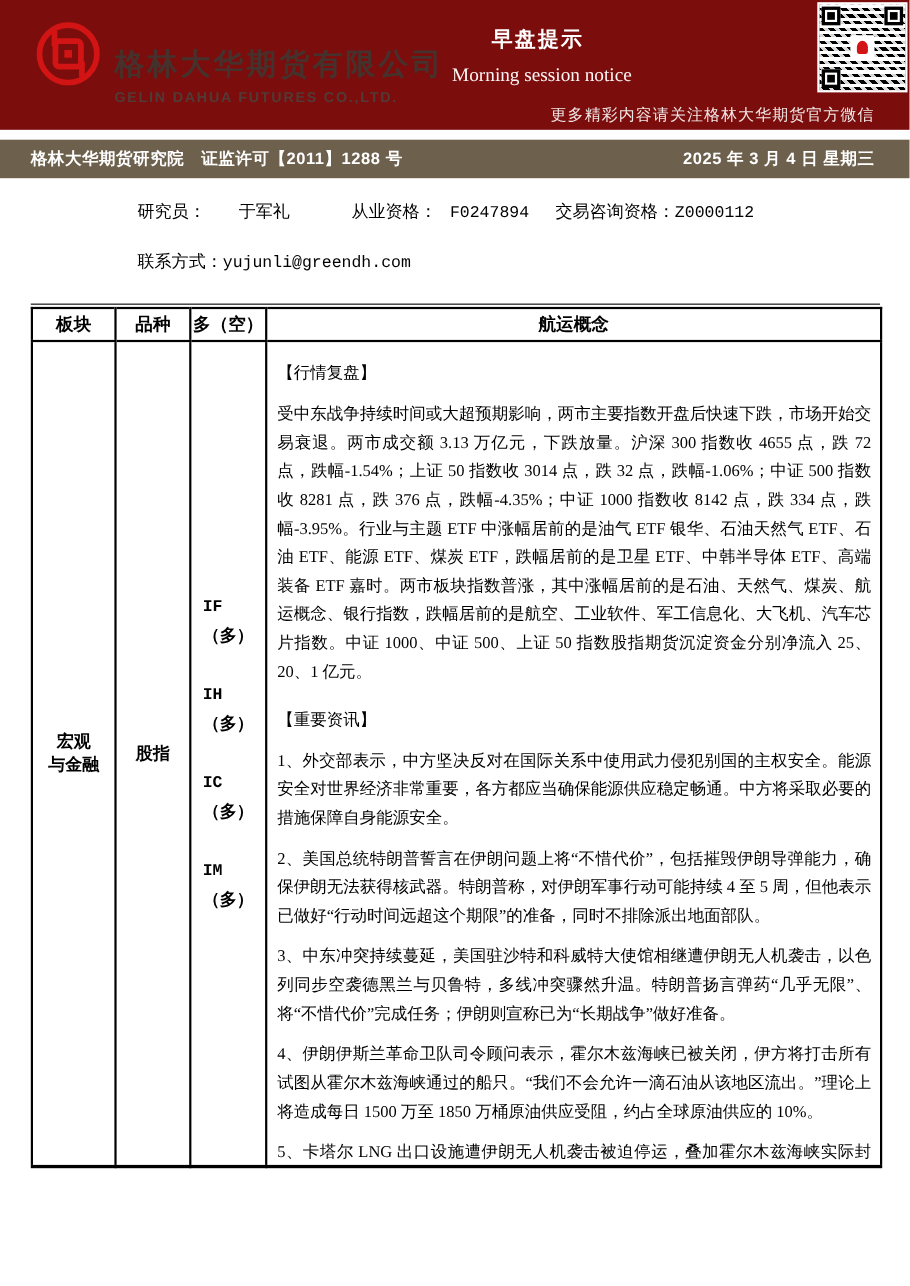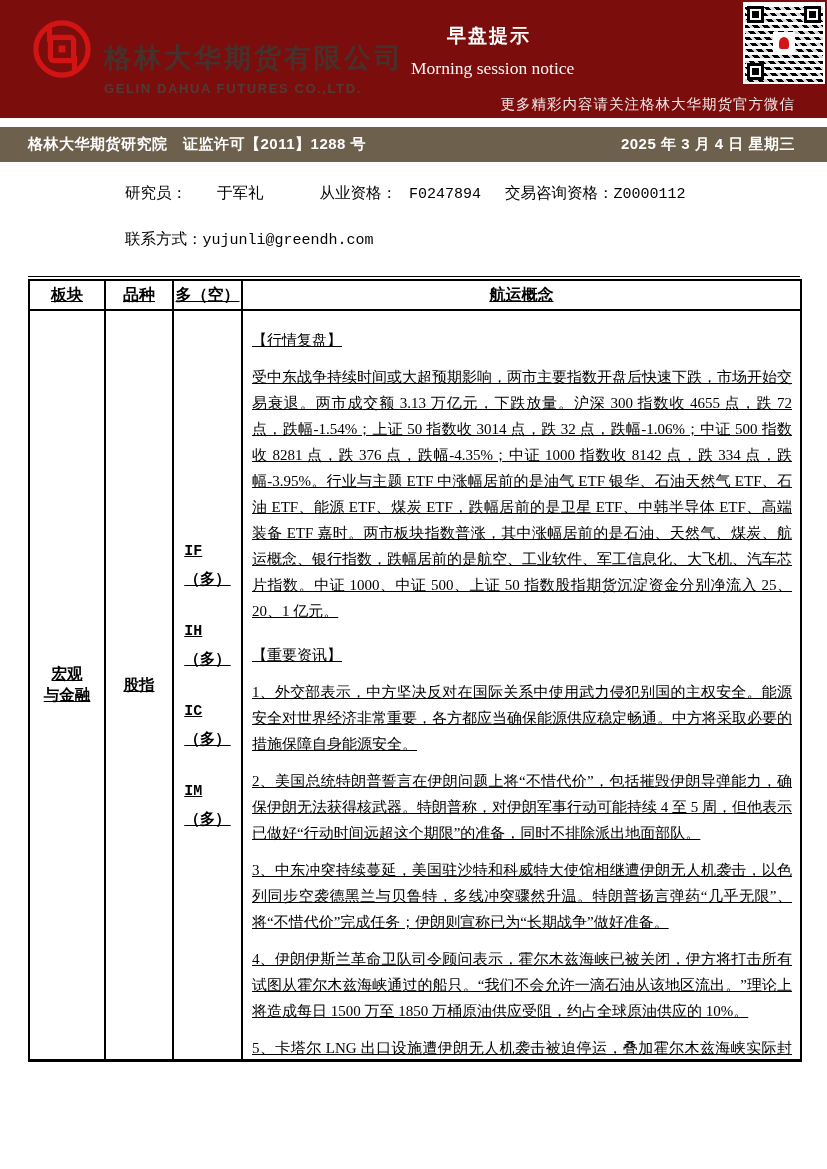--- a/index.html
+++ b/index.html
@@ -73,21 +73,21 @@
 
   
   .researcher { margin: 20px 0 0 125px; font-size: 15.5px; }
   .r-line { height: 22px; line-height: 22px; white-space: nowrap; margin-top: 14px; }
   .r-line.l2 { margin-top: 24px; }
   .researcher .name { margin: 0 56px 0 30px; }
   .researcher .q-no { margin: 0 24px 0 12px; }
   .researcher .ascii { font-family: "Liberation Mono", "DejaVu Sans Mono", monospace; font-size: 15px; }
 
   
-  .table-wrap { margin: 26px 0 0 28px; width: 772px; border-top: 1px solid #000; padding-top: 2px; text-decoration: underline; }
+  .table-wrap { margin: 26px 0 0 28px; width: 772px; border-top: 1px solid #000; padding-top: 2px; }
   table { border-collapse: collapse; table-layout: fixed; width: 772px; border-top: 2px solid #000; }
   col.c1 { width: 76px; } col.c2 { width: 68px; } col.c3 { width: 69px; } col.c4 { width: 559px; }
   th {
     border-bottom: 2px solid #000; height: 30px;
     font-family: "Liberation Sans", sans-serif; font-weight: bold; font-size: 16px;
     padding: 0; text-align: center;
   }
   th + th, td + td { border-left: 2px solid #000; }
   table { border-left: 2px solid #000; border-right: 2px solid #000; border-bottom: 3px solid #000; }
   td { vertical-align: middle; padding: 0; height: 750px; }

